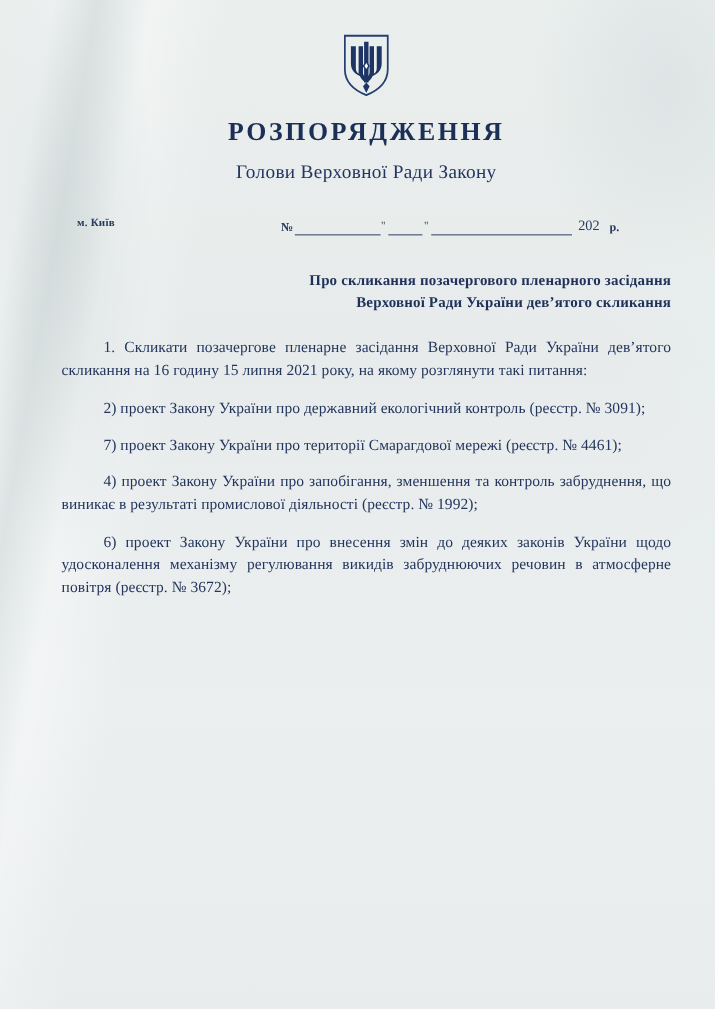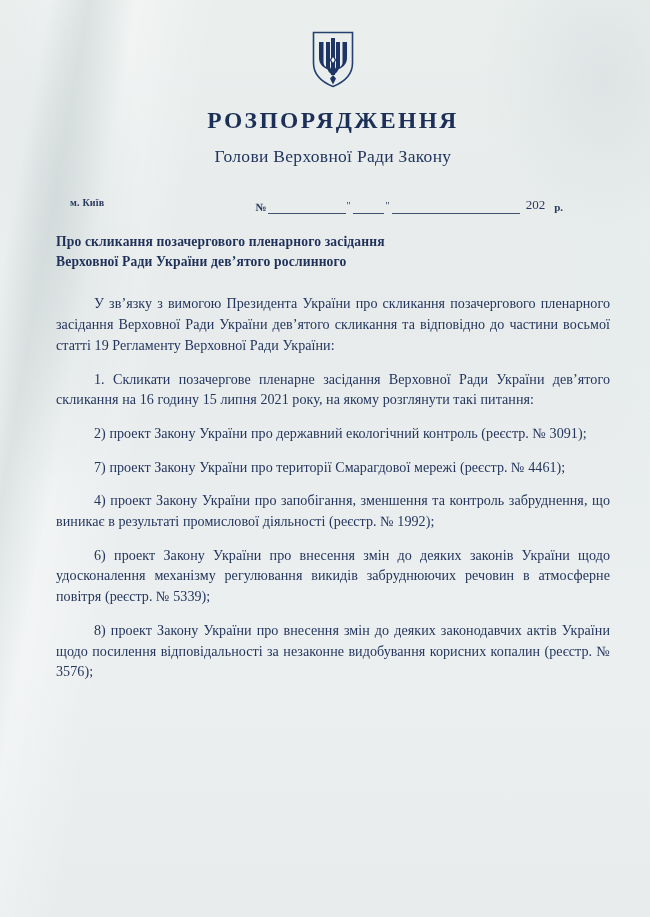--- a/index.html
+++ b/index.html
@@ -144,22 +144,22 @@
   .year-suffix {
     font-size: 11px;
     font-weight: bold;
     color: #28395e;
     margin-left: 9px;
     padding-bottom: 1px;
   }
 
   
   .subject {
-    margin-top: 19px;
-    text-align: left;
+    margin-top: 32px;
+    text-align: right;
     font-size: 13.6px;
     font-weight: bold;
     color: #1f3159;
     line-height: 1.45;
     letter-spacing: 0.15px;
   }
   .subject .ln { display: block; }
 
   
   .body {
@@ -216,27 +216,25 @@
         <span class="rule rule-day"></span>
         <span class="quote">"</span>
         <span class="rule rule-mon"></span>
         <span class="year">202</span>
         <span class="year-suffix">р.</span>
       </span>
     </div>
 
     <div class="subject">
       <span class="ln">Про скликання позачергового пленарного засідання</span>
-      <span class="ln">Верховної Ради України дев’ятого рослинного</span>
+      <span class="ln">Верховної Ради України дев’ятого скликання</span>
     </div>
 
     <div class="body">
-      <p class="para">У зв’язку з вимогою Президента України про скликання позачергового пленарного засідання Верховної Ради України дев’ятого скликання та відповідно до частини восьмої статті 19 Регламенту Верховної Ради України:</p>
       <p class="para">1. Скликати позачергове пленарне засідання Верховної Ради України дев’ятого скликання на 16 годину 15 липня 2021 року, на якому розглянути такі питання:</p>
       <p class="para">2) проект Закону України про державний екологічний контроль (реєстр. № 3091);</p>
       <p class="para">7) проект Закону України про території Смарагдової мережі (реєстр. № 4461);</p>
       <p class="para">4) проект Закону України про запобігання, зменшення та контроль забруднення, що виникає в результаті промислової діяльності (реєстр. № 1992);</p>
-      <p class="para">6) проект Закону України про внесення змін до деяких законів України щодо удосконалення механізму регулювання викидів забруднюючих речовин в атмосферне повітря (реєстр. № 5339);</p>
-      <p class="para">8) проект Закону України про внесення змін до деяких законодавчих актів України щодо посилення відповідальності за незаконне видобування корисних копалин (реєстр. № 3576);</p>
+      <p class="para">6) проект Закону України про внесення змін до деяких законів України щодо удосконалення механізму регулювання викидів забруднюючих речовин в атмосферне повітря (реєстр. № 3672);</p>
     </div>
 
   </div>
 </div>
 
 </body></html>

